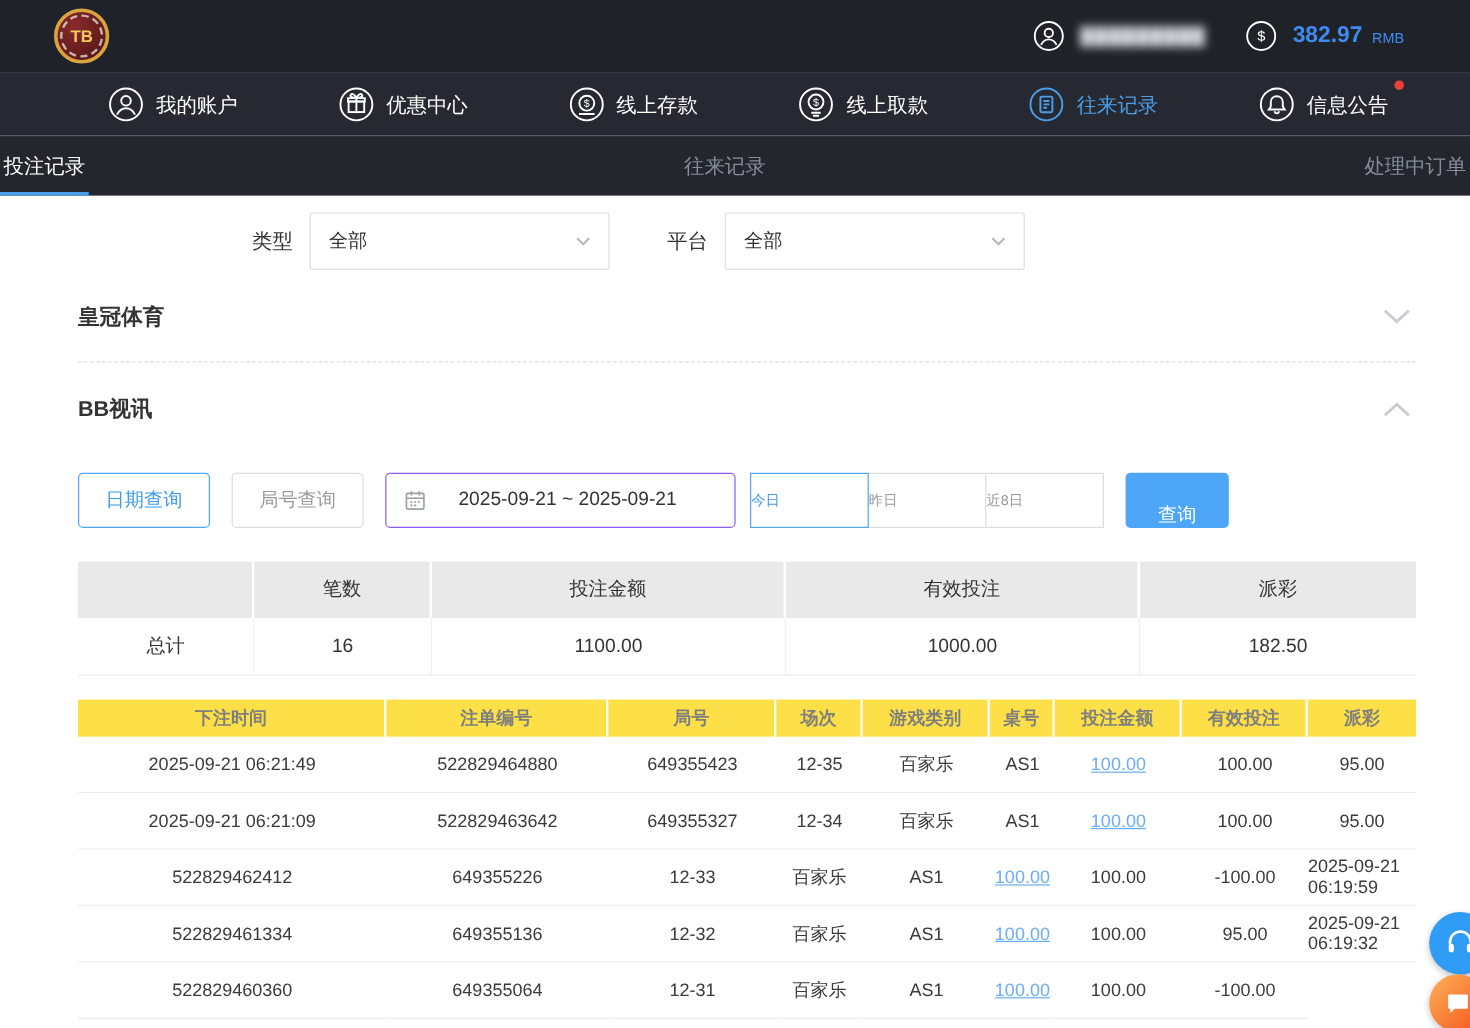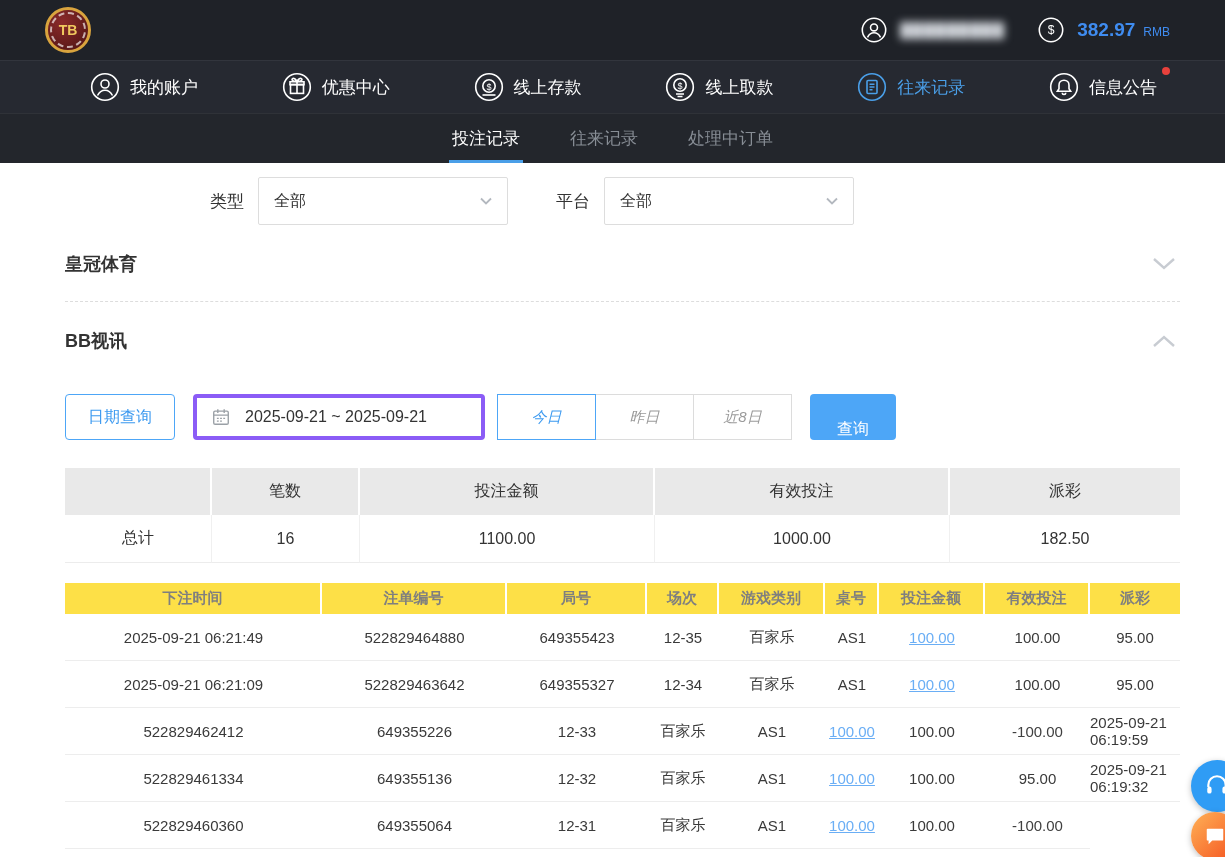--- a/index.html
+++ b/index.html
@@ -36,21 +36,21 @@
 
   
   .navbar { height:53px; background:#262931; border-top:1px solid rgba(255,255,255,.06);
     display:flex; align-items:center; justify-content:space-between; padding:0 68px 0 90px; }
   .nav-item { display:flex; align-items:center; gap:10px; color:#fff; font-size:17px; cursor:pointer; position:relative; }
   .nav-item.active { color:#4a9fe8; }
   .nav-icon { display:flex; color:inherit; }
   .red-dot { position:absolute; top:-5px; right:-13px; width:8px; height:8px; border-radius:50%; background:#e8413c; }
 
   
-  .tabbar { height:50px; background:#23262c; display:flex; justify-content:center; gap:44px; border-top:1px solid rgba(255,255,255,.06); }
+  .tabbar { height:50px; background:#23262c; display:flex; justify-content:space-between; gap:44px; border-top:1px solid rgba(255,255,255,.06); }
   .tab { display:flex; align-items:center; color:#878d95; font-size:17px; position:relative; padding:0 3px; cursor:pointer; }
   .tab.active { color:#fff; }
   .tab.active::after { content:''; position:absolute; left:0; right:0; bottom:0; height:3px; background:#4a9fe8; }
 
   
   .content { padding:0 45px 0 65px; }
 
   .filter-row { margin:14px 0 0 145px; display:flex; align-items:center; height:48px; }
   .filter-row label { font-size:17px; color:#333; margin-right:14px; }
   .select { width:250px; height:48px; border:1px solid #ddd; border-radius:2px; background:#fff;
@@ -60,25 +60,25 @@
   .section-head { display:flex; align-items:center; justify-content:space-between; padding:27px 0 25px; }
   .section-head .title { font-size:18px; font-weight:bold; color:#333; }
   .section-crown { border-bottom:1px dashed #ddd; }
   .chev-btn { cursor:pointer; display:flex; padding:4px; }
 
   .query-bar { margin-top:16px; display:flex; align-items:center; }
   .btn-o-blue, .btn-o-gray { height:46px; padding:0 22px; border-radius:4px; font-size:16px;
     display:flex; align-items:center; justify-content:center; background:#fff; cursor:pointer; }
   .btn-o-blue { border:1px solid #4da6f7; color:#3d9af0; }
   .btn-o-gray { border:1px solid #dcdcdc; color:#9a9a9a; margin-left:18px; }
-  .date-box { margin-left:18px; width:292px; height:46px; border:4px solid #8b5cf6; border-radius:4px;
-    display:flex; align-items:center; gap:14px; padding:0 14px; font-size:16px; color:#333; cursor:pointer; }
+  .date-box { margin-left:18px; width:292px; height:46px; border:1px solid #8b5cf6; border-radius:4px;
+    display:flex; align-items:center; gap:26px; padding:0 14px; font-size:16px; color:#333; cursor:pointer; }
   .quick { display:flex; margin-left:12px; }
-  .qbtn { width:99px; height:46px; display:flex; align-items:center; justify-content:center;
-    font-size:15px; border:1px solid #dcdcdc; color:#9a9a9a; background:#fff; margin-left:-1px; cursor:pointer;font-style:italic; }
+  .qbtn { width:99px; height:46px; display:flex; align-items:center; justify-content:flex-start;
+    font-size:12px; border:1px solid #dcdcdc; color:#9a9a9a; background:#fff; margin-left:-1px; cursor:pointer; }
   .qbtn.qfirst { margin-left:0; }
   .qbtn.active { border-color:#4da6f7; color:#3d9af0; position:relative; z-index:1; }
   .btn-search { margin-left:18px; width:86px; height:46px; background:#4da6f7; color:#fff; font-size:16px;
     border-radius:4px; display:flex; align-items:flex-end; justify-content:center; cursor:pointer; }
 
   
   .summary { margin-top:28px; }
   .sg { display:grid; grid-template-columns:147px 148px 295px 295px 230px; }
   .sg .h { background:#e9e9e9; height:47px; display:flex; align-items:center; justify-content:center;
     font-size:16px; color:#333; border-right:2px solid #fff; }
@@ -247,20 +247,23 @@
     <span class="chev-btn">
       <svg width="24" height="14" viewBox="0 0 24 14" fill="none">
         <path d="M2 12L12 3l10 9" stroke="#c8ccd2" stroke-width="2.4"></path>
       </svg>
     </span>
   </div>
 
   <div class="query-bar">
     <div class="btn-o-blue">
       <span>日期查询</span>
+    </div>
+    <div class="btn-o-gray">
+      <span>局号查询</span>
     </div>
     <div class="date-box">
       <svg width="20" height="20" viewBox="0 0 22 22" fill="none" stroke="#9aa0a6" stroke-width="1.5">
         <rect x="3" y="4.5" width="16" height="14.5" rx="1.5"></rect>
         <path d="M3 9h16M7.5 2.5v4M14.5 2.5v4"></path>
         <path d="M6.5 12.5h2M10 12.5h2M13.5 12.5h2M6.5 15.5h2M10 15.5h2"></path>
       </svg>
       <span>2025-09-21 ~ 2025-09-21</span>
     </div>
     <div class="quick">

